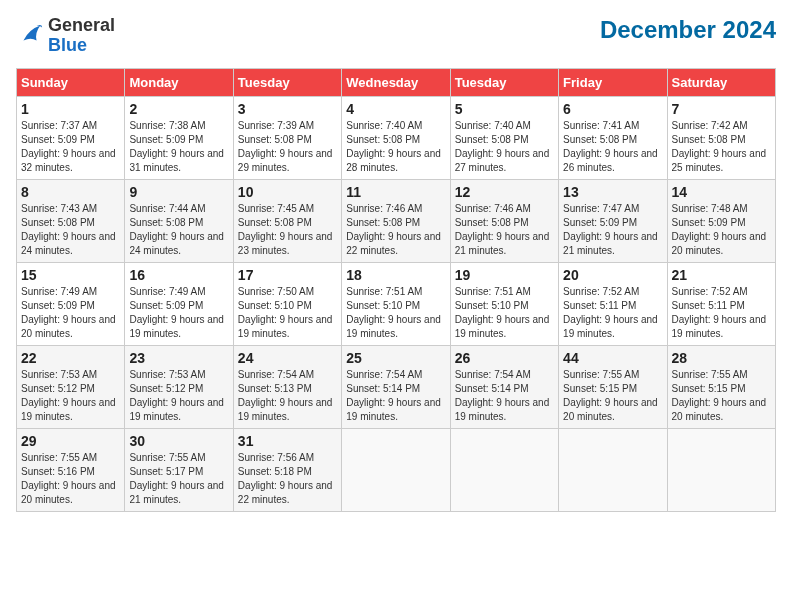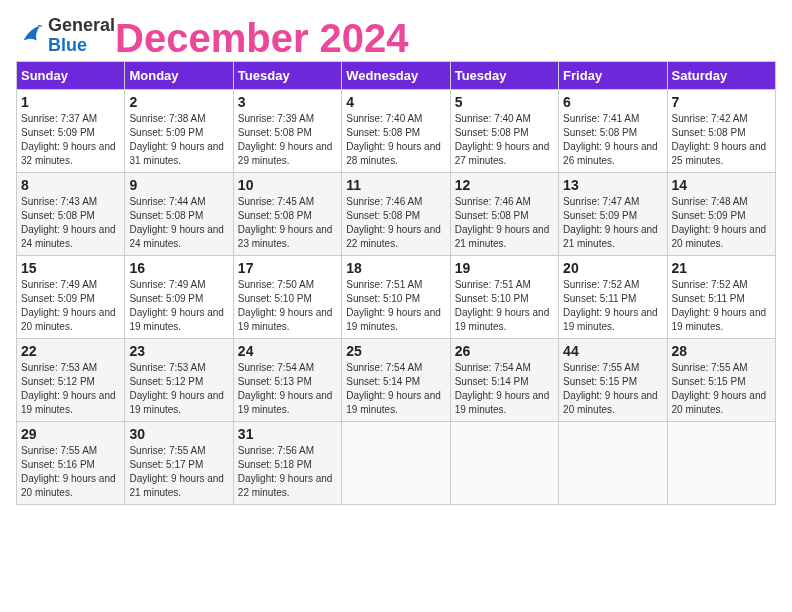--- a/index.html
+++ b/index.html
@@ -5,22 +5,23 @@
     * { box-sizing: border-box; margin: 0; padding: 0; }
     body {
       font-family: Arial, sans-serif;
       background: #fff;
       width: 792px;
       min-height: 612px;
       padding: 16px;
     }
     .header-section {
       display: flex;
-      justify-content: flex-start;
+      justify-content: space-between;
       align-items: flex-start;
+      margin-bottom: 12px;
     }
     .logo {
       display: flex;
       align-items: center;
       gap: 4px;
     }
     .logo-text-general {
       font-size: 18px;
       font-weight: bold;
       color: #333;
@@ -33,35 +34,35 @@
       line-height: 1.1;
     }
     .logo-bird {
       width: 28px;
       height: 28px;
     }
     .title-block {
       text-align: right;
     }
     .main-title {
-      font-size: 40px;
-      font-weight: bold;
-      color: #ec4899;
+      font-size: 24px;
+      font-weight: bold;
+      color: #0369a1;
     }
     .subtitle {
       font-size: 16px;
       color: #555;
     }
     table {
       width: 100%;
       border-collapse: collapse;
       table-layout: fixed;
     }
     thead tr th {
-      background-color: #6d28d9;
+      background-color: #ef4444;
       color: #fff;
       font-size: 13px;
       font-weight: bold;
       padding: 6px 4px;
       text-align: left;
       border: 1px solid #ccc;
     }
     tbody tr td {
       border: 1px solid #ccc;
       vertical-align: top;

